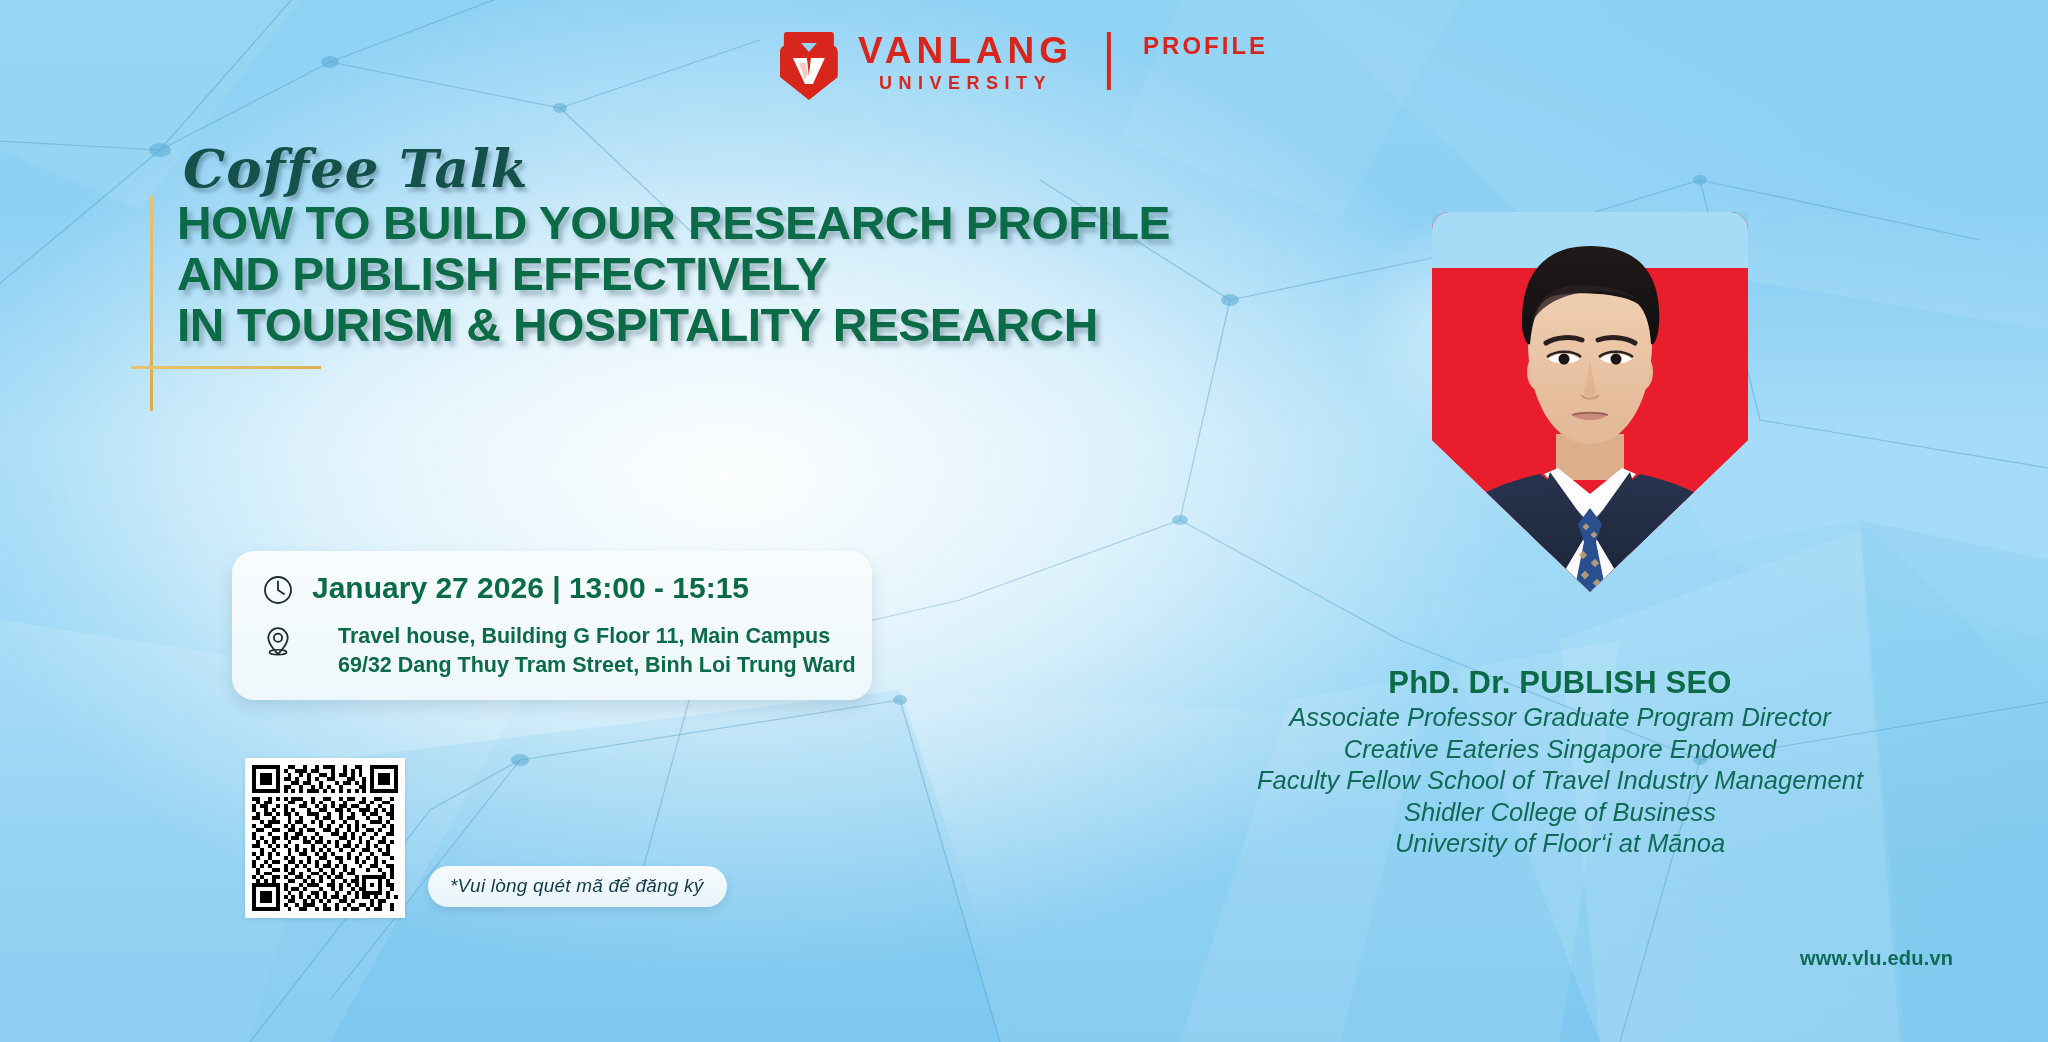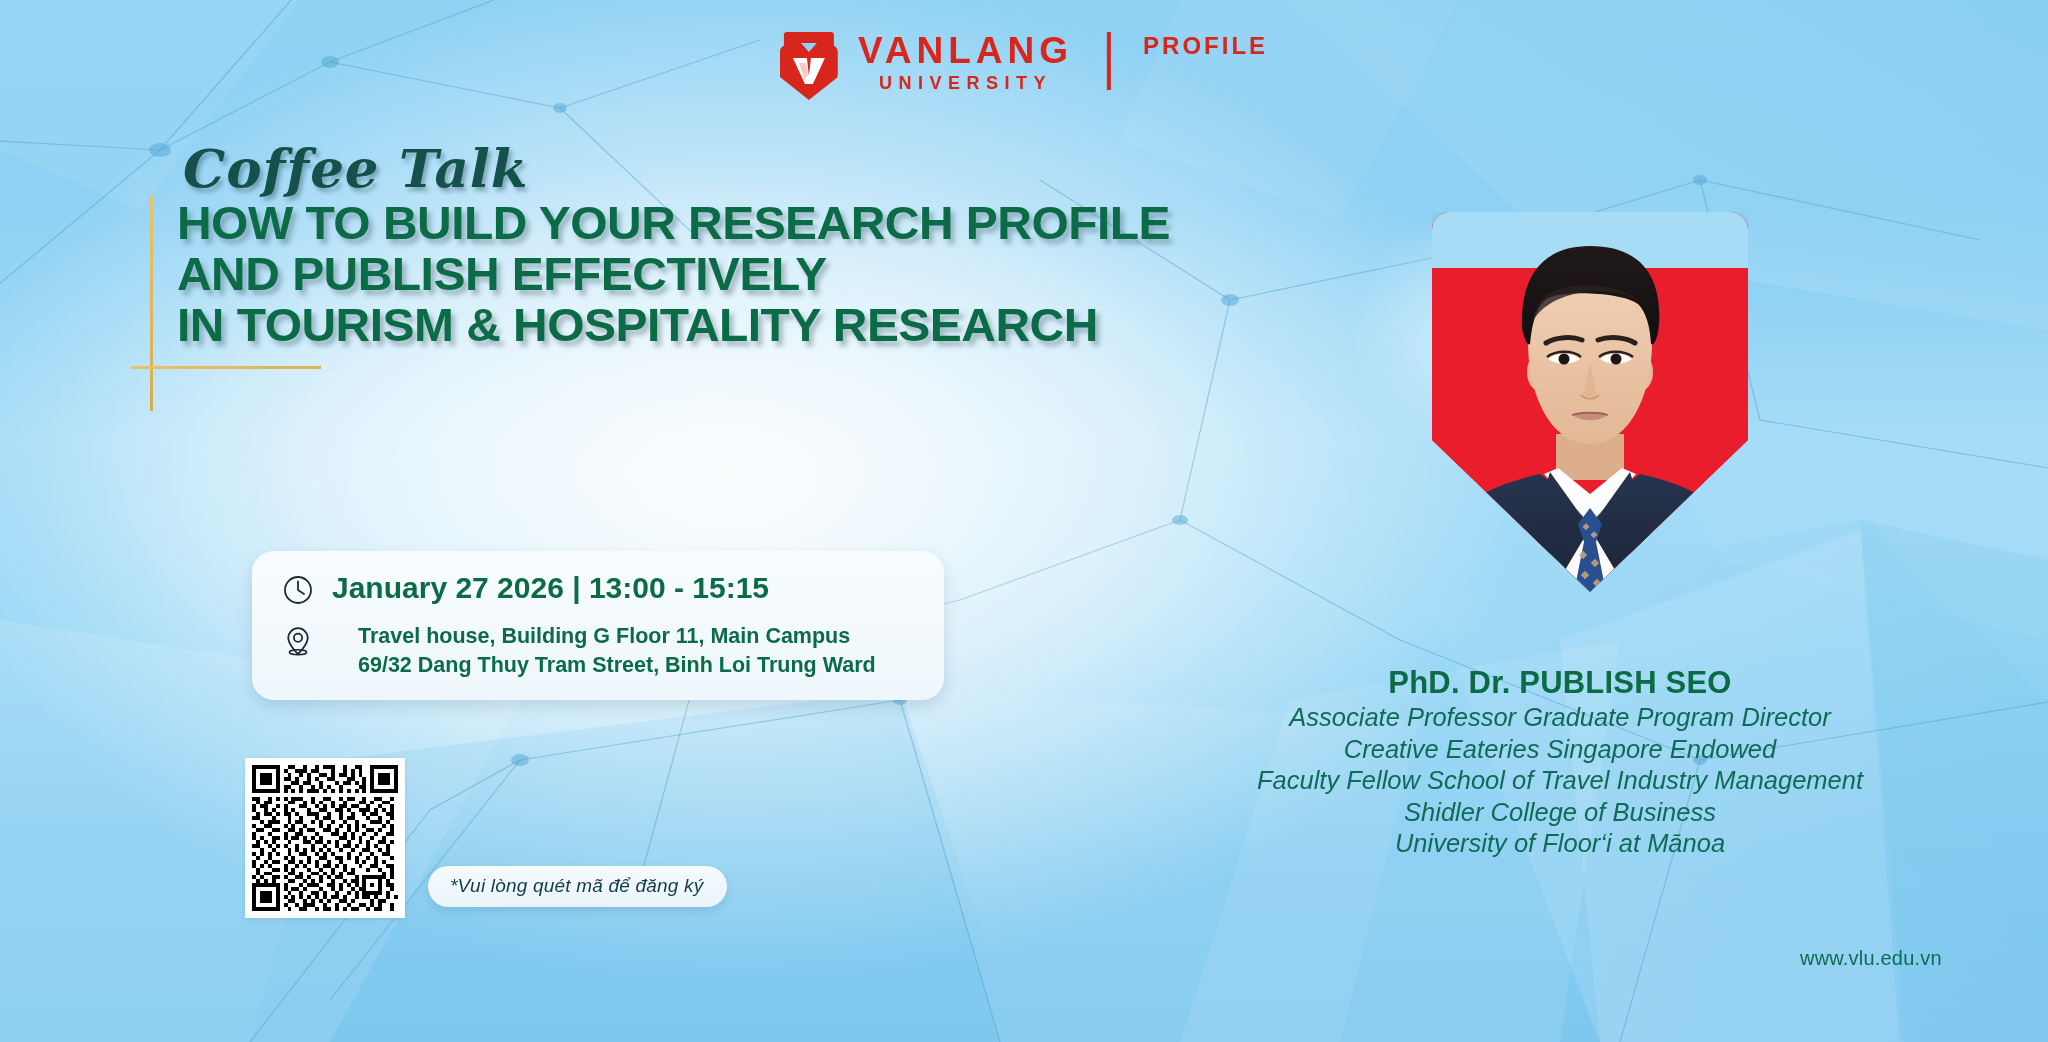--- a/index.html
+++ b/index.html
@@ -96,22 +96,22 @@
     letter-spacing:-0.5px;
     text-shadow: 4px 5px 5px rgba(80,110,125,0.45);
     white-space:nowrap;
     transform:scaleX(1.02);
     transform-origin:left center;
   }
   .main-title .tl + .tl{ margin-top:1px; }
 
   
   .info-card{
-    position:absolute; left:252px; top:551px;
-    width:692px; padding:20px 26px 20px 30px;
+    position:absolute; left:232px; top:551px;
+    width:640px; padding:20px 26px 20px 30px;
     background:linear-gradient(180deg,#f8fcfe 0%,#eef7fb 100%);
     border-radius:22px;
     box-shadow:0 7px 16px rgba(40,80,110,0.16);
     z-index:5;
   }
   .info-row{ display:flex; align-items:flex-start; gap:18px; }
   .info-row + .info-row{ margin-top:16px; }
   .info-ico{ flex:0 0 auto; width:32px; height:32px; margin-top:3px; }
   .info-text-date{
     font-size:30px; font-weight:700; color:#0b6b46;
@@ -166,21 +166,21 @@
     font-size:31px; font-weight:700; color:#0b6b46;
     letter-spacing:0.2px; line-height:38px; white-space:nowrap;
   }
   .speaker-line{
     font-size:25.5px; font-style:italic; font-weight:400;
     color:#0f6b55; line-height:31.5px; white-space:nowrap;
   }
 
   .site{
     position:absolute; left:1800px; top:947px;
-    font-size:20px; font-weight:400; color:#0f6b55;
+    font-size:20px; font-weight:700; color:#0f6b55;
     letter-spacing:0.2px; z-index:5; white-space:nowrap;
   }
 </style>
 </head>
 <body>
 
 <div id="poster">
 
   <svg class="bg-svg" viewBox="0 0 2048 1042" preserveAspectRatio="none">
     <defs>

